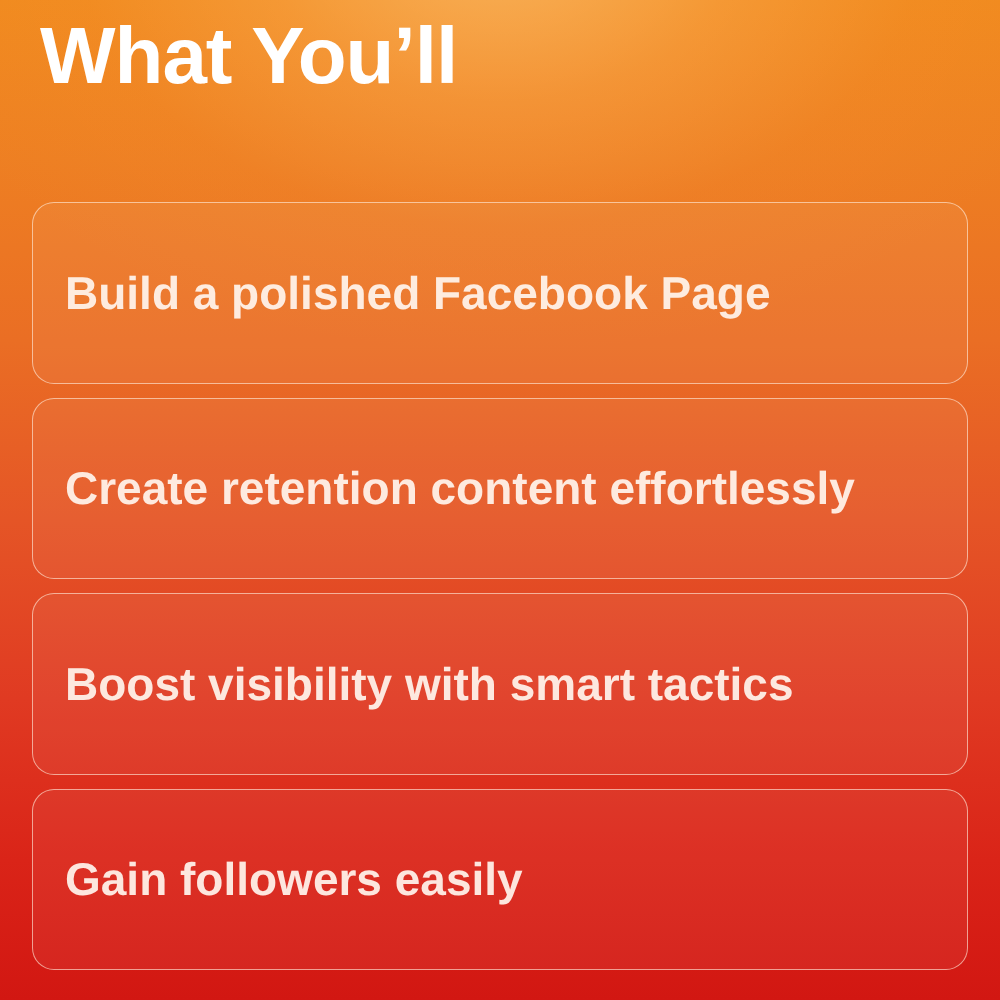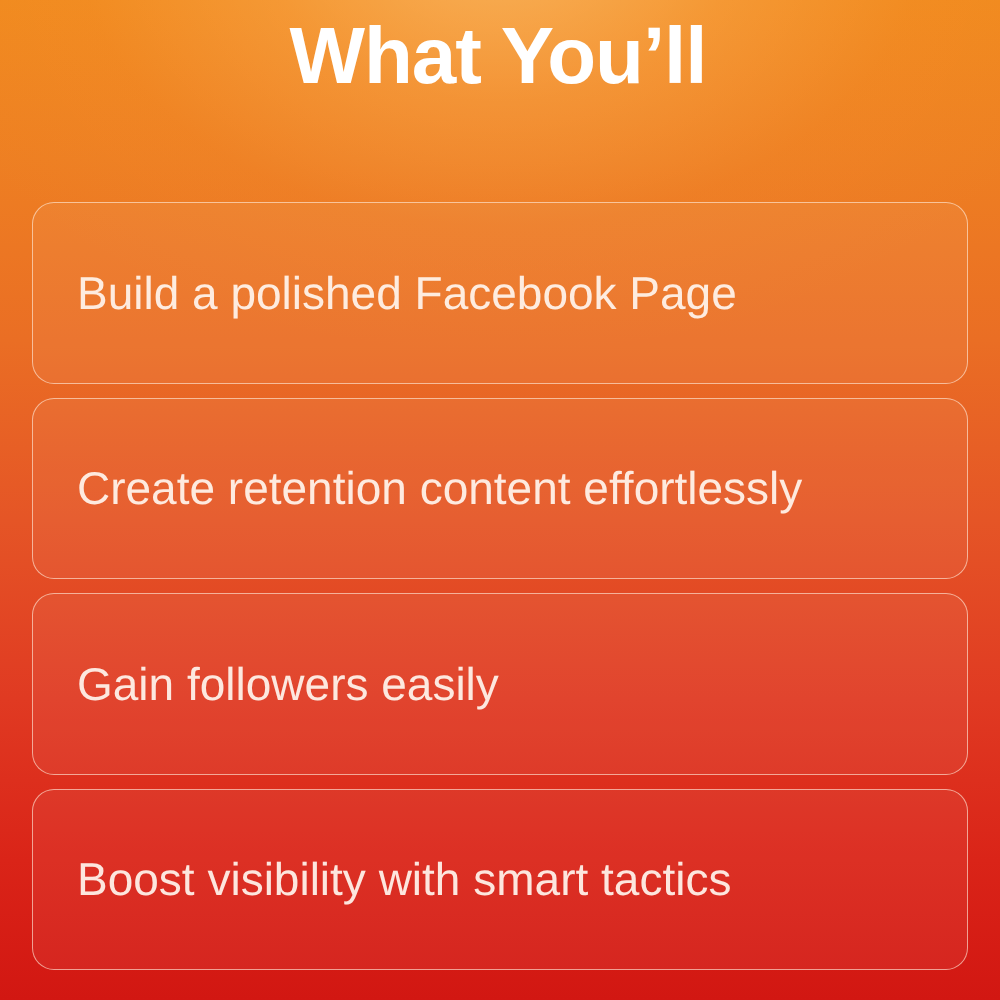--- a/index.html
+++ b/index.html
@@ -37,21 +37,21 @@
         #DA2418 86%,
         #D21712 100%);
     overflow:hidden;
   }
 
   
   .title-block {
     position:absolute;
     left:0; right:4px;
     top:14px;
-    text-align:center;
+    text-align:left;
     padding:0 40px;
   }
   .title-line {
     display:block;
     color:#FFFFFF;
     font-weight:700;
     font-size:80px;
     line-height:84px;
     letter-spacing:-1px;
     white-space:nowrap;
@@ -76,27 +76,26 @@
     align-items:center;
     border:1px solid rgba(255,236,220,0.62);
     border-radius:22px;
     background:rgba(255,255,255,0.055);
     padding:0 32px;
     overflow:hidden;
   }
 
   .card-label {
     color:rgba(255,244,237,0.93);
-    font-weight:400;
+    font-weight:700;
     font-size:46px;
     line-height:52px;
     letter-spacing:0px;
     white-space:nowrap;
     text-rendering:geometricPrecision;
-    margin-left:12px;
   }
 </style>
 </head>
 <body>
 
 <div id="poster">
 
   <div class="title-block">
     <span class="title-line">What You’ll</span>
   </div>
@@ -105,23 +104,23 @@
 
     <div class="card">
       <span class="card-label">Build a polished Facebook Page</span>
     </div>
 
     <div class="card">
       <span class="card-label">Create retention content effortlessly</span>
     </div>
 
     <div class="card">
-      <span class="card-label">Gain followers easily</span>
+      <span class="card-label">Boost visibility with smart tactics</span>
     </div>
 
     <div class="card">
-      <span class="card-label">Boost visibility with smart tactics</span>
+      <span class="card-label">Gain followers easily</span>
     </div>
 
 
   </div>
 
 </div>
 
 </body></html>

